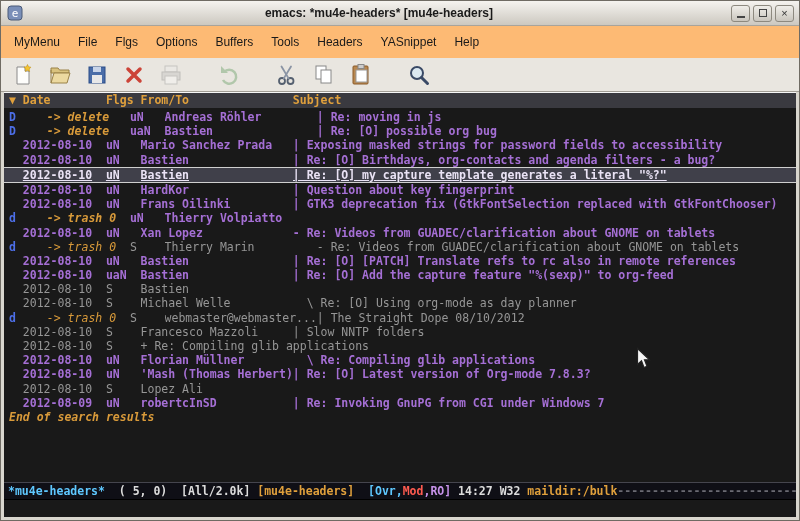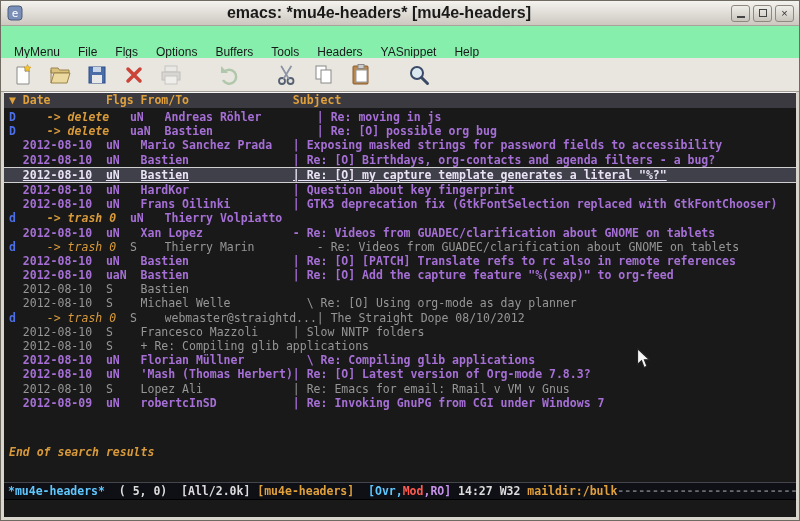--- a/index.html
+++ b/index.html
@@ -6,31 +6,31 @@
   html,body { width:800px; height:521px; overflow:hidden; background:#555; }
   body { font-family:"Liberation Sans","DejaVu Sans",sans-serif; }
 
   .window { position:relative; width:800px; height:521px; display:flex; flex-direction:column;
             background:#d9d6ce; border:1px solid #6f6b63; }
 
   
   .titlebar { height:25px; flex:0 0 25px; background:linear-gradient(#f5f3ef,#ccc8c0);
               border-bottom:1px solid #a8a49c; display:flex; align-items:center; padding:0 5px; }
   .win-icon { width:17px; height:17px; margin-right:4px; display:flex; align-items:center; justify-content:center; }
-  .title { flex:1; text-align:center; font-weight:bold; font-size:16px; color:#1a1a1a;
+  .title { flex:1; text-align:center; font-weight:bold; font-size:12px; color:#1a1a1a;
            white-space:nowrap; overflow:hidden; }
   .win-buttons { display:flex; gap:3px; }
   .win-btn { width:19px; height:17px; background:linear-gradient(#f0eee9,#c9c5bd);
              border:1px solid #8d897f; border-radius:3px; display:flex; align-items:center;
              justify-content:center; font-size:11px; line-height:1; color:#333; cursor:default; }
   .glyph-min { width:8px; border-bottom:2px solid #444; height:9px; }
   .glyph-max { width:8px; height:8px; border:1.5px solid #444; }
 
   
-  .menubar { height:22px; flex:0 0 22px; background:#86efac; display:flex; 
+  .menubar { height:22px; flex:0 0 22px; background:#fdba74; display:flex; align-items:center;
              padding:16px 4px; font-size:12px; color:#1a1a1a; }
   .menu-item { padding:3px 9px; white-space:nowrap; }
 
   
   .toolbar { height:34px; flex:0 0 34px; background:#e9e6e0; border-bottom:1px solid #a29e96;
              display:flex; align-items:center; padding:0 8px; gap:9px; }
   .tb-btn { width:28px; height:28px; display:flex; align-items:center; justify-content:center; border-radius:3px; }
   .tb-btn.disabled { opacity:.35; }
   .gap { width:12px; }
 
@@ -54,21 +54,21 @@
   .state-unread { color:#a56fd5; font-weight:bold; }
   .state-seen   { color:#969696; }
   .marked .c-mark { color:#4d6fe8; font-weight:bold; }
   .marked .c-date { color:#d89a3a; font-style:italic;margin-left:24px; }
 
   .state-current { background:#40404a; border-top:1px solid #cfcfcf; border-bottom:1px solid #cfcfcf;
                    height:16.2px; line-height:14px; color:#eae3f5; font-weight:bold;
                    text-decoration:underline; }
 
   .eob-line { color:#d89a3a; font-style:italic; font-weight:bold; padding-left:5px;
-              height:14.2px; line-height:14.2px; white-space:pre;margin-top:35px; }
+              height:14.2px; line-height:14.2px; white-space:pre; }
 
   
   .mode-line { flex:0 0 17px; height:17px; line-height:16px; background:#0f0f16;
                border-top:1px solid #45454e; padding-left:4px; white-space:pre;
                overflow:hidden; font-weight:bold; }
   .ml-buffer-name { color:#5fc8ff; }
   .ml-plain  { color:#dcdcdc; }
   .ml-mode   { color:#e0a03c; }
   .ml-ovr    { color:#5fc8ff; }
   .ml-mod    { color:#ff5b50; }
@@ -294,21 +294,21 @@
     <span class="c-mark"></span>
     <span class="c-date">2012-08-10</span>
     <span class="c-flags">S</span>
     <span class="c-from">Michael Welle</span>
     <span class="c-subject">  \ Re: [O] Using org-mode as day planner</span>
   </div>
           <div class="row state-seen marked">
     <span class="c-mark">d</span>
     <span class="c-date">-&gt; trash 0</span>
     <span class="c-flags">S</span>
-    <span class="c-from">webmaster@straightd...</span>
+    <span class="c-from">webmaster@webmaster...</span>
     <span class="c-subject">| The Straight Dope 08/10/2012</span>
   </div>
           <div class="row state-seen">
     <span class="c-mark"></span>
     <span class="c-date">2012-08-10</span>
     <span class="c-flags">S</span>
     <span class="c-from">Francesco Mazzoli</span>
     <span class="c-subject">| Slow NNTP folders</span>
   </div>
           <div class="row state-seen">
@@ -329,21 +329,20 @@
     <span class="c-date">2012-08-10</span>
     <span class="c-flags">uN</span>
     <span class="c-from">'Mash (Thomas Herbert)</span>
     <span class="c-subject">| Re: [O] Latest version of Org-mode 7.8.3?</span>
   </div>
           <div class="row state-seen">
     <span class="c-mark"></span>
     <span class="c-date">2012-08-10</span>
     <span class="c-flags">S</span>
     <span class="c-from">Lopez Ali</span>
-    <span class="c-subject">| Re: Emacs for email: Rmail v VM v Gnus</span>
   </div>
           <div class="row state-unread">
     <span class="c-mark"></span>
     <span class="c-date">2012-08-09</span>
     <span class="c-flags">uN</span>
     <span class="c-from">robertcInSD</span>
     <span class="c-subject">| Re: Invoking GnuPG from CGI under Windows 7</span>
   </div>
         </div>
       <div class="eob-line">End of search results</div>

